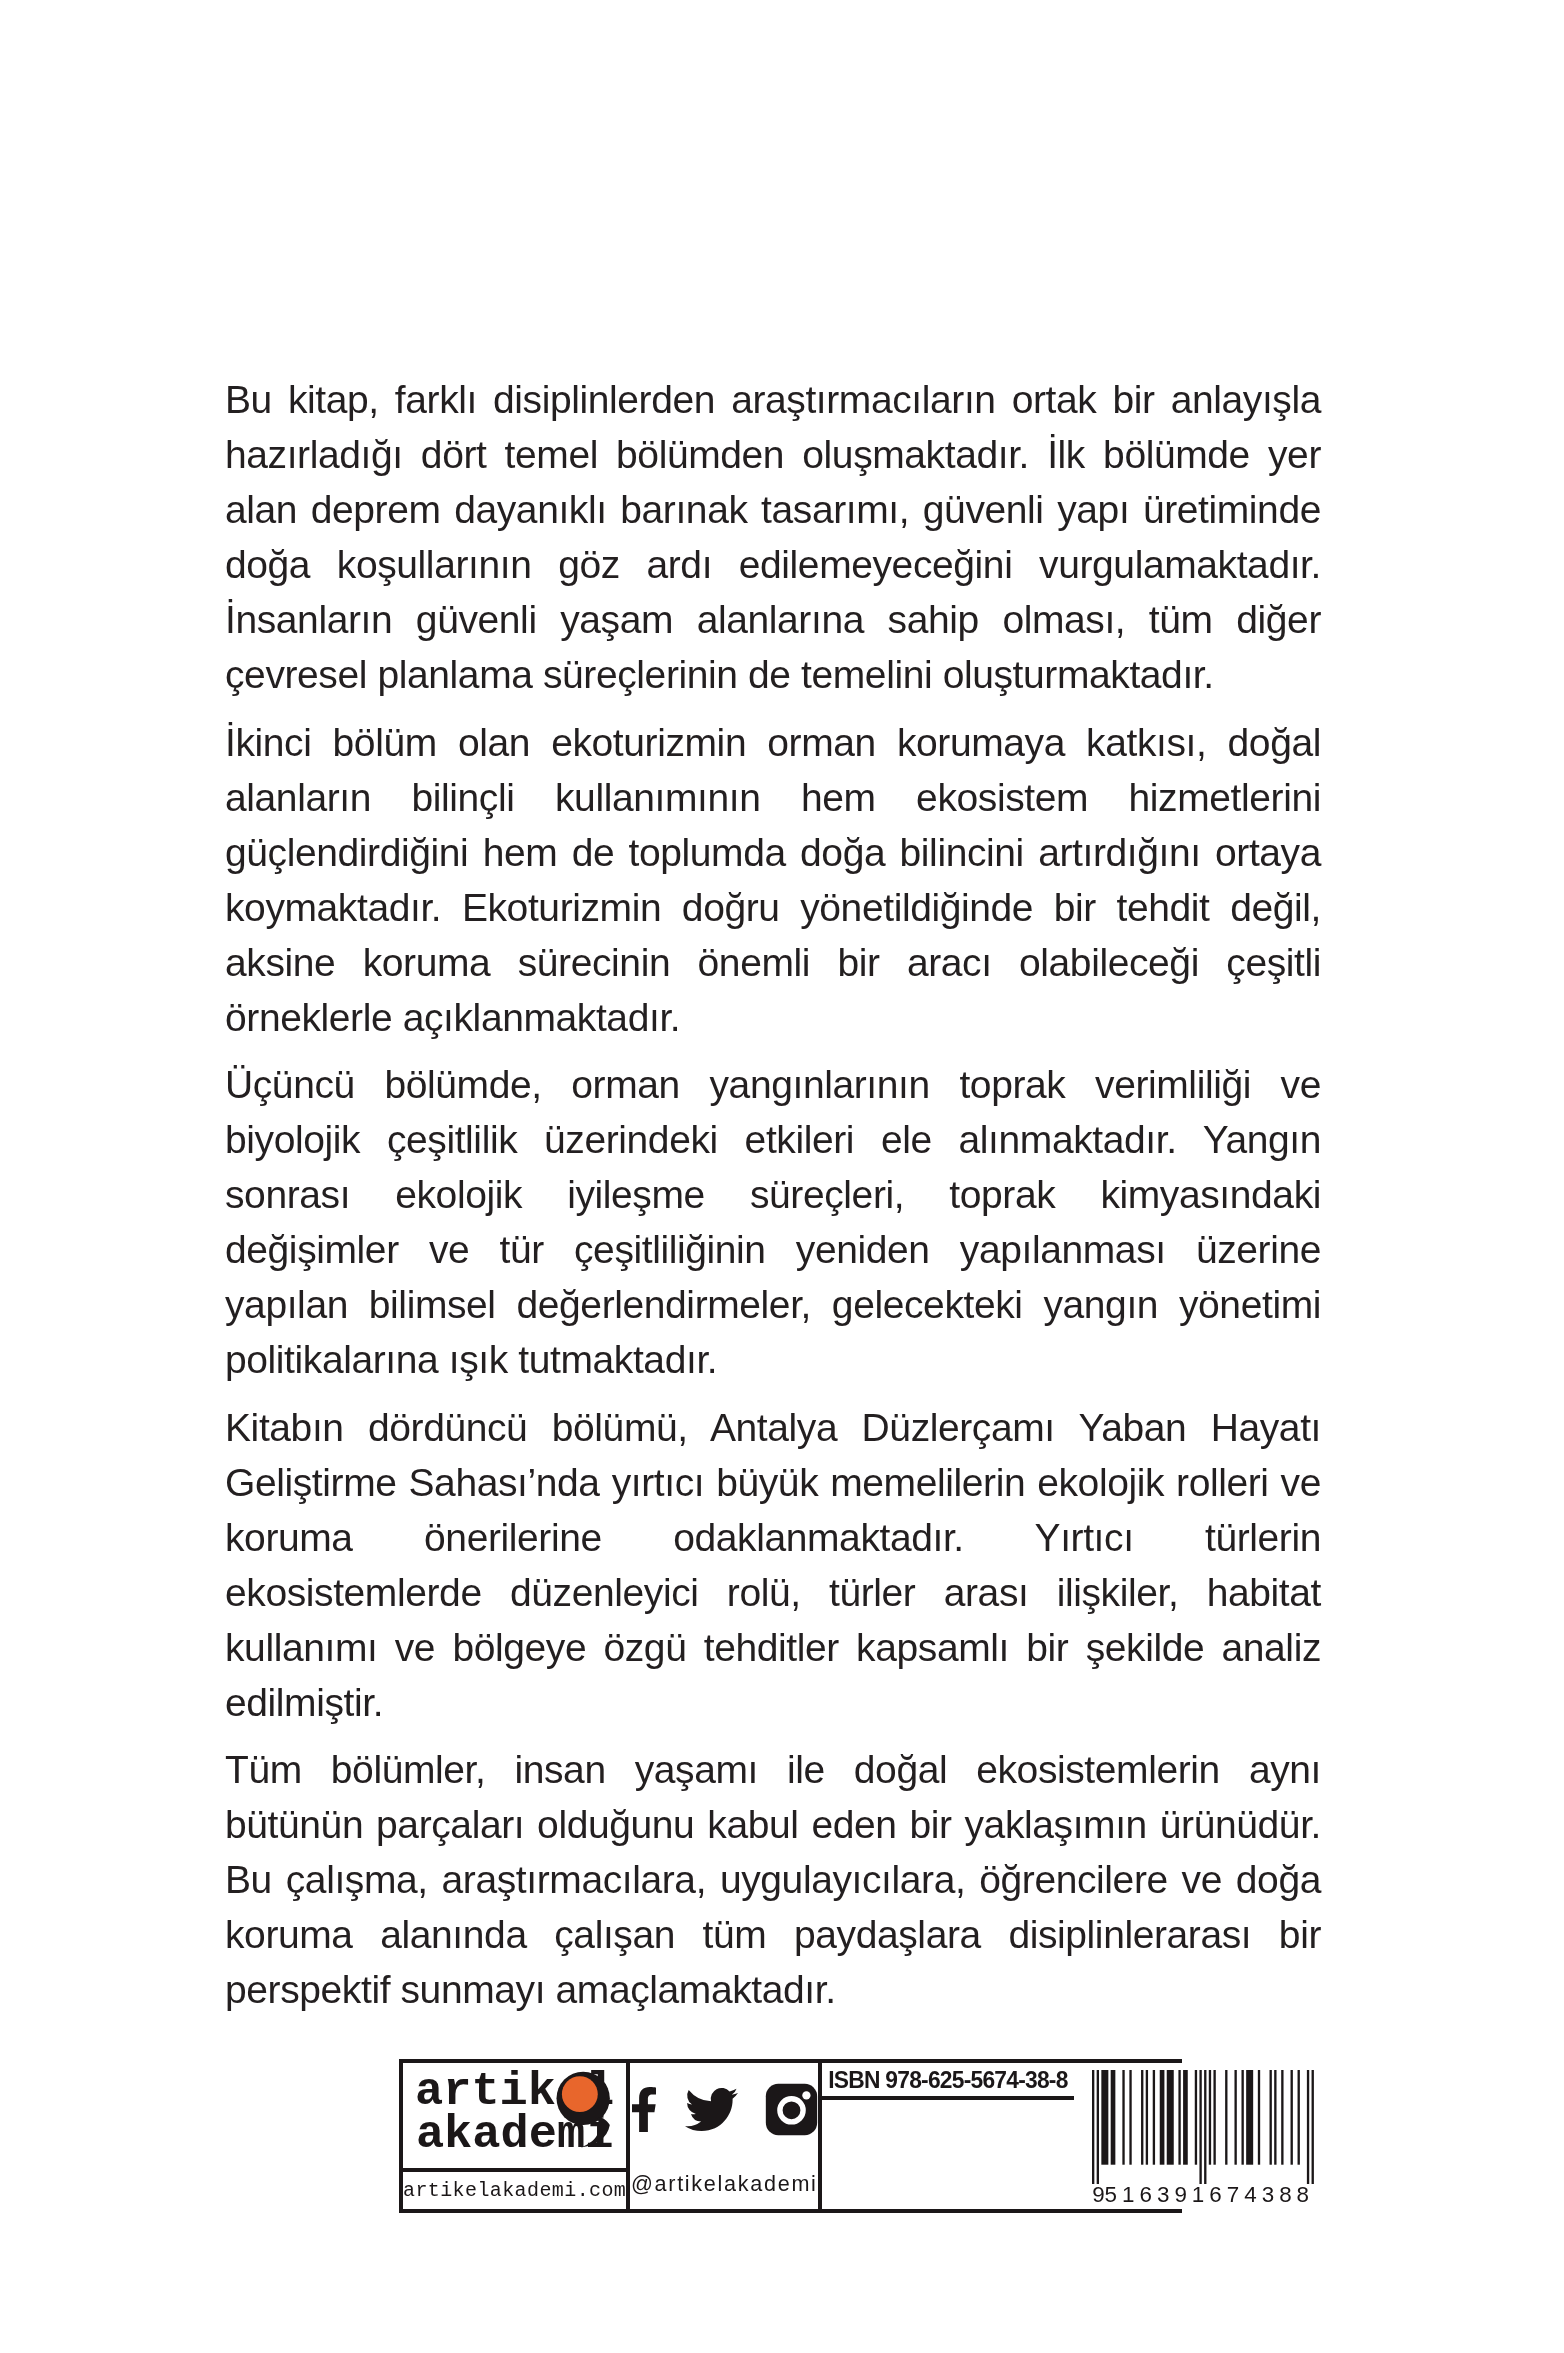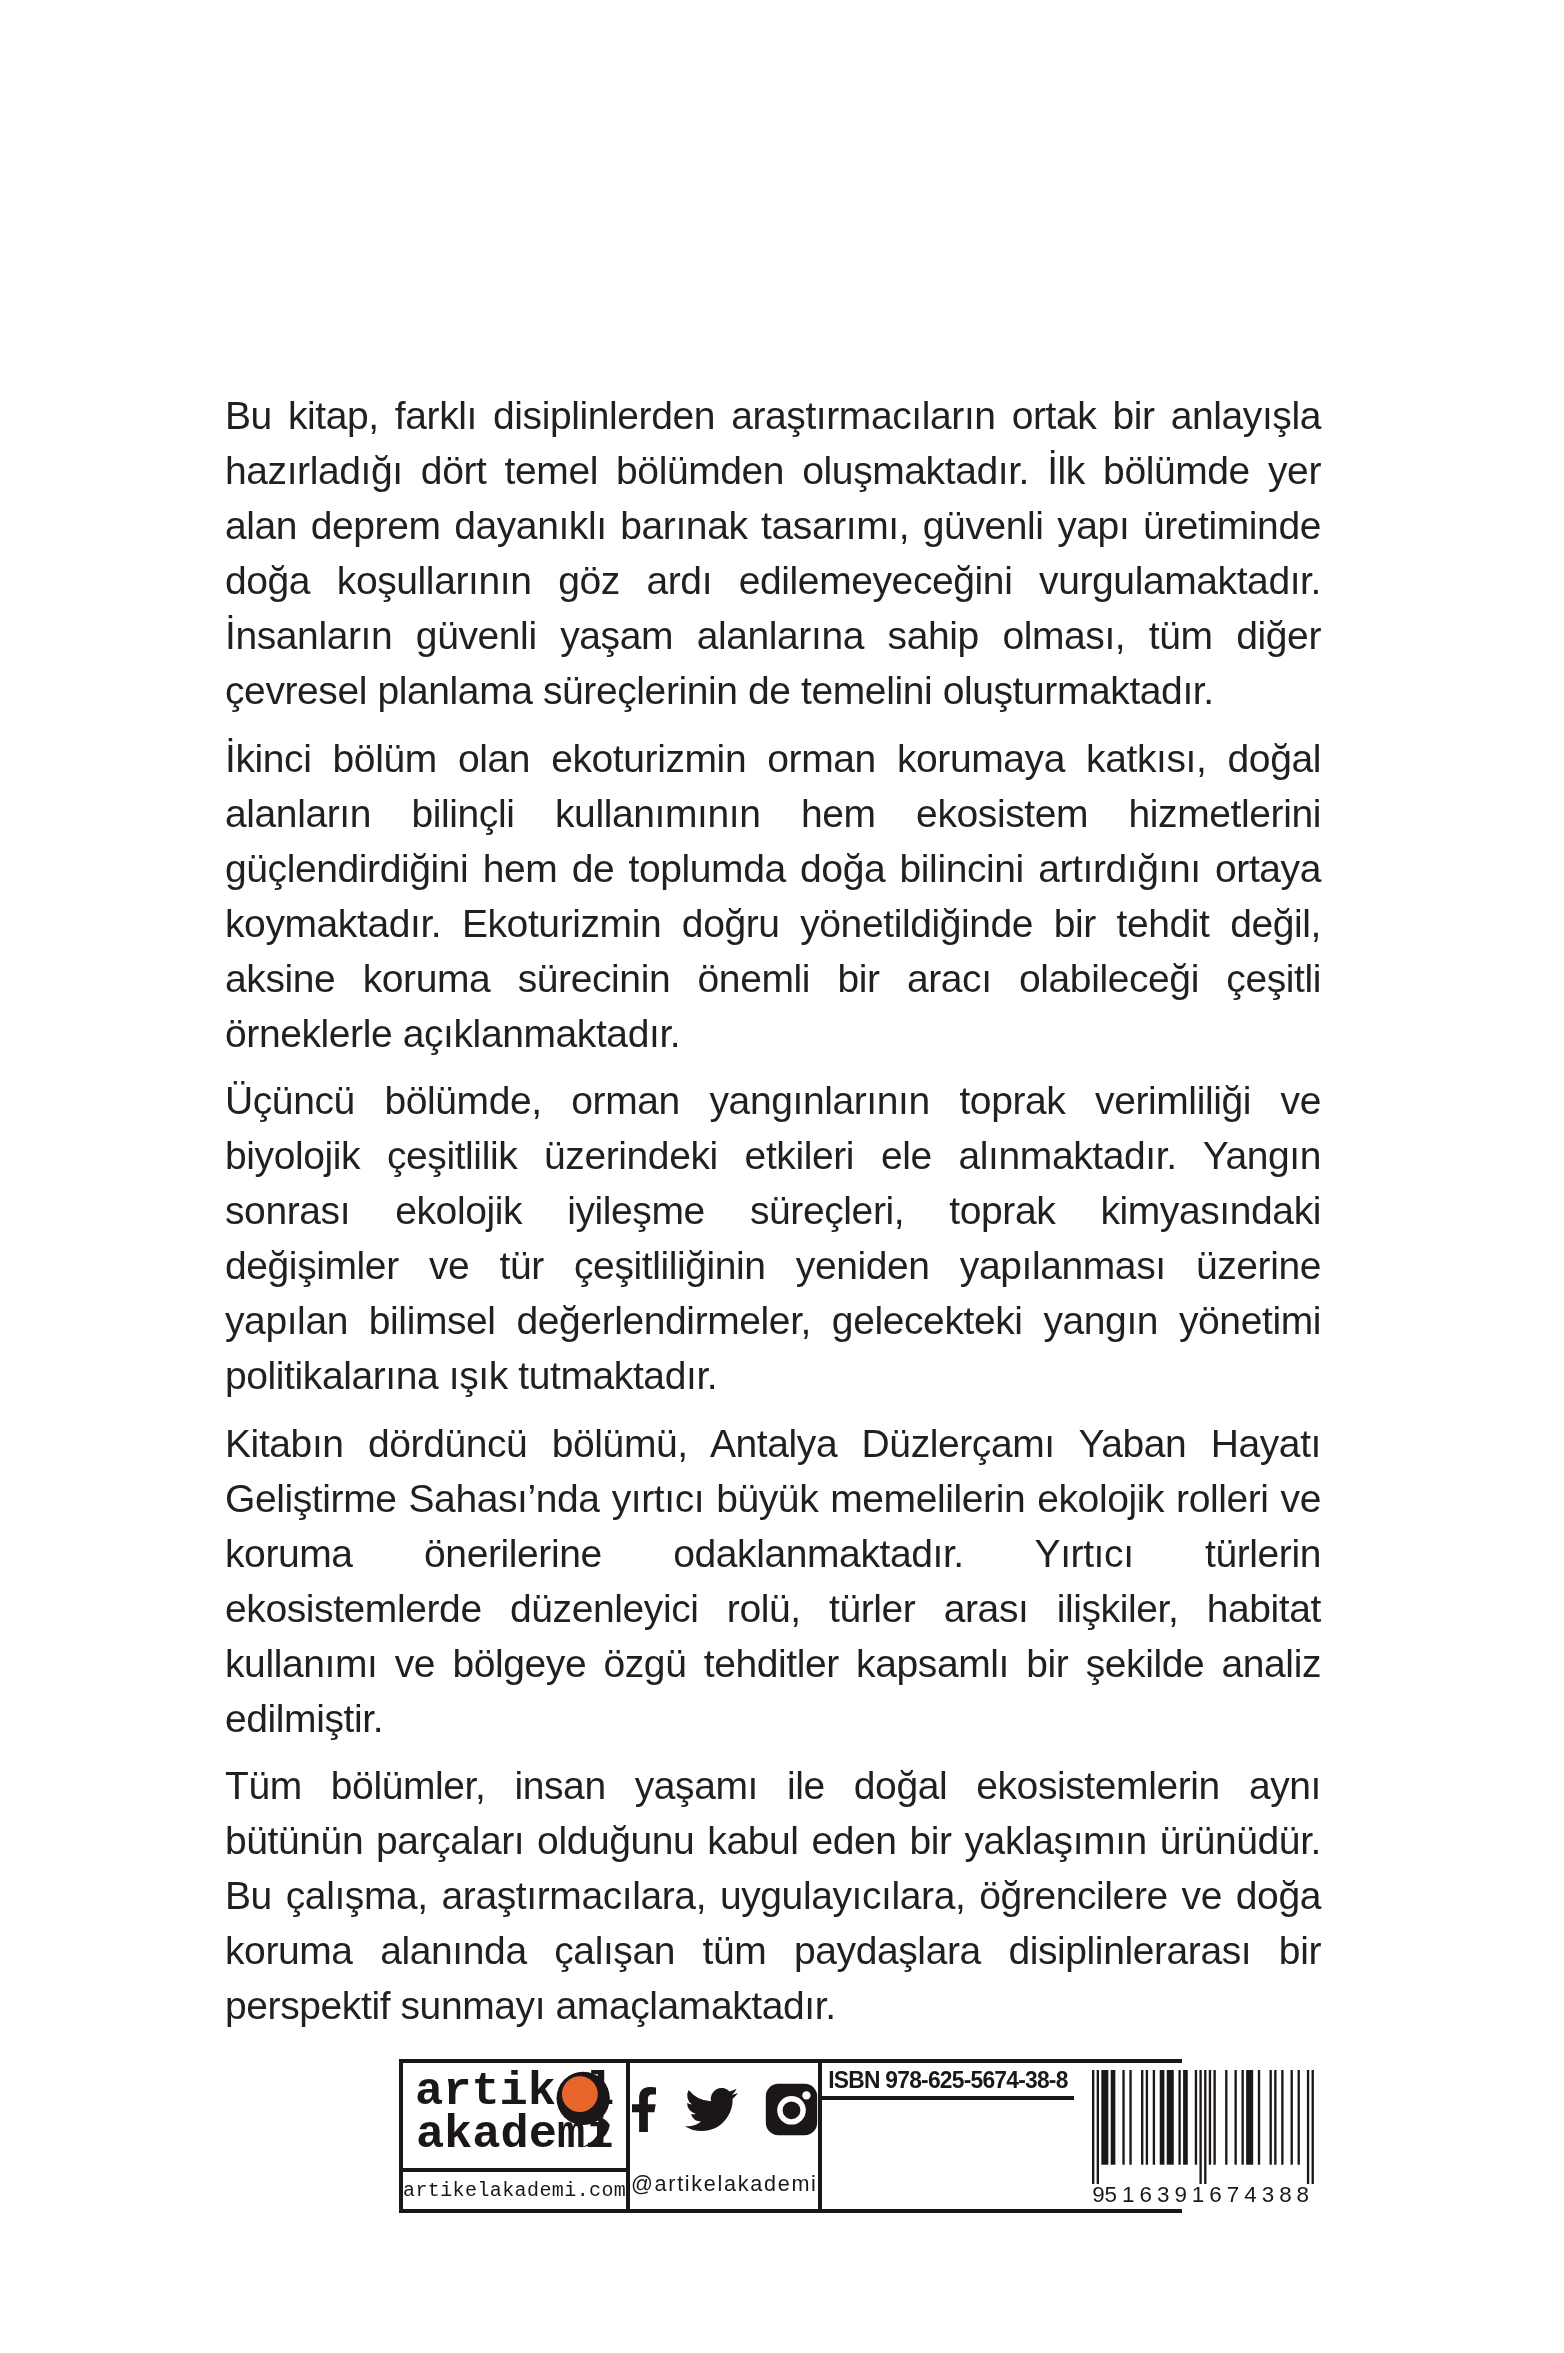--- a/index.html
+++ b/index.html
@@ -7,21 +7,21 @@
     position:relative;
     width:1564px;height:2354px;
     background:#ffffff;
     overflow:hidden;
     font-family:"Liberation Sans", sans-serif;
   }
 
   
   .text-block{
     position:absolute;
-    left:225px;top:388px;width:1096px;
+    left:225px;top:372px;width:1096px;
     color:#231f20;
     font-size:39px;line-height:55px;letter-spacing:-0.4px;
     text-align:justify;
     font-family:"Liberation Sans", sans-serif;
   }
   .text-block p{margin:0 0 12.5px 0;}
 
   
   .publisher{
     position:absolute;

